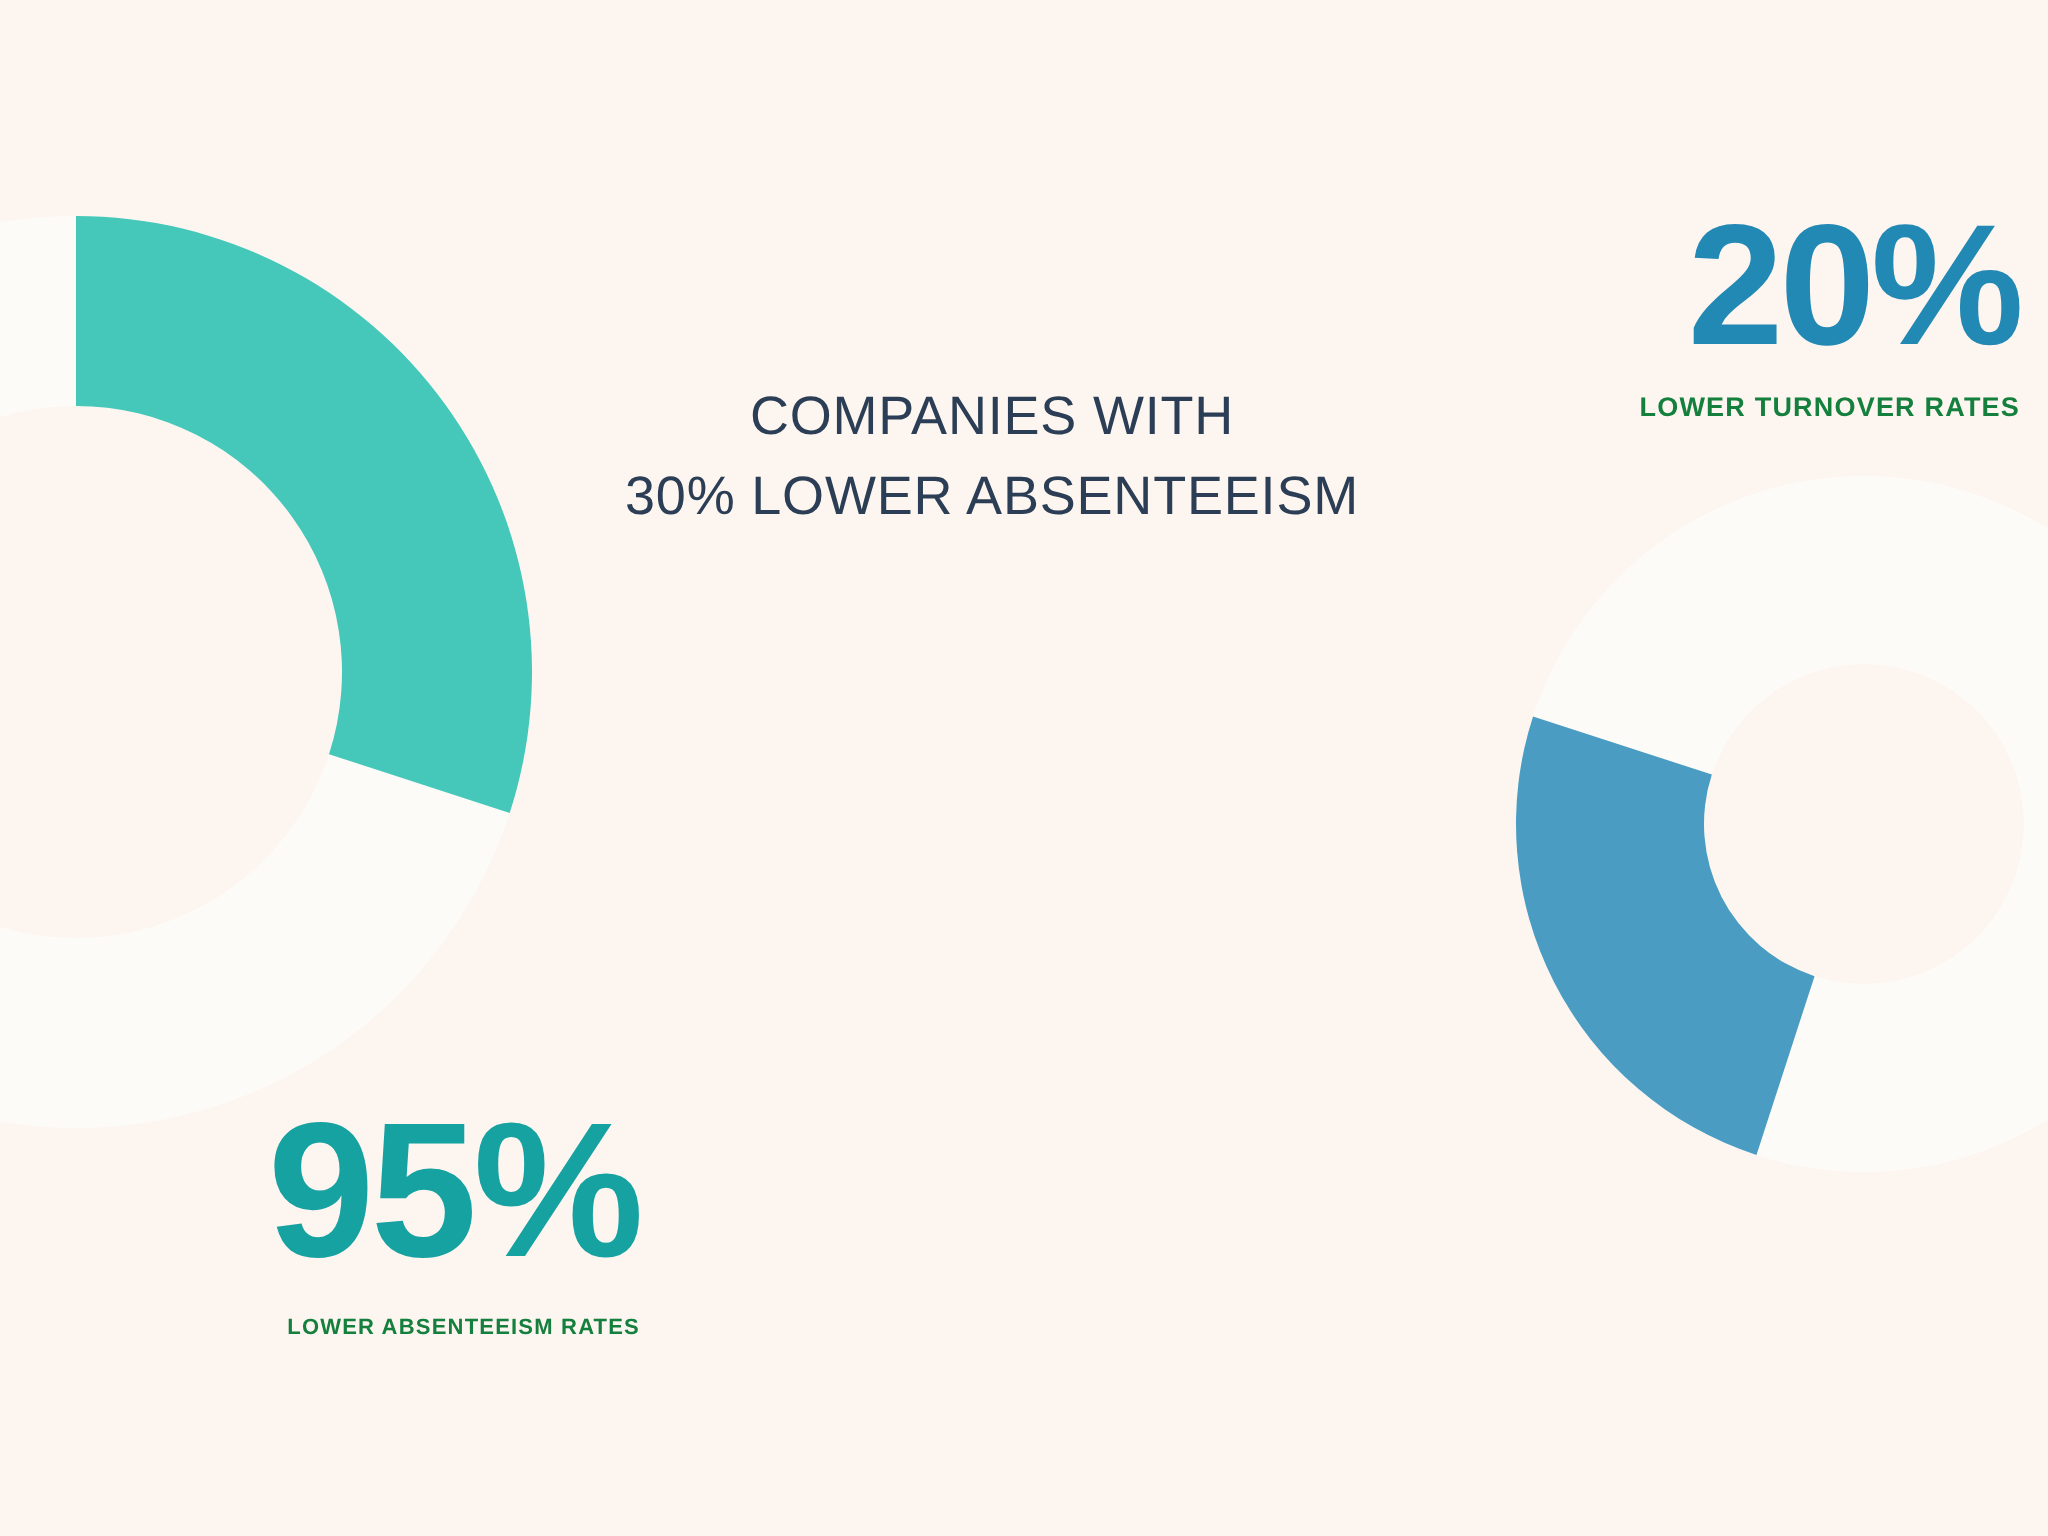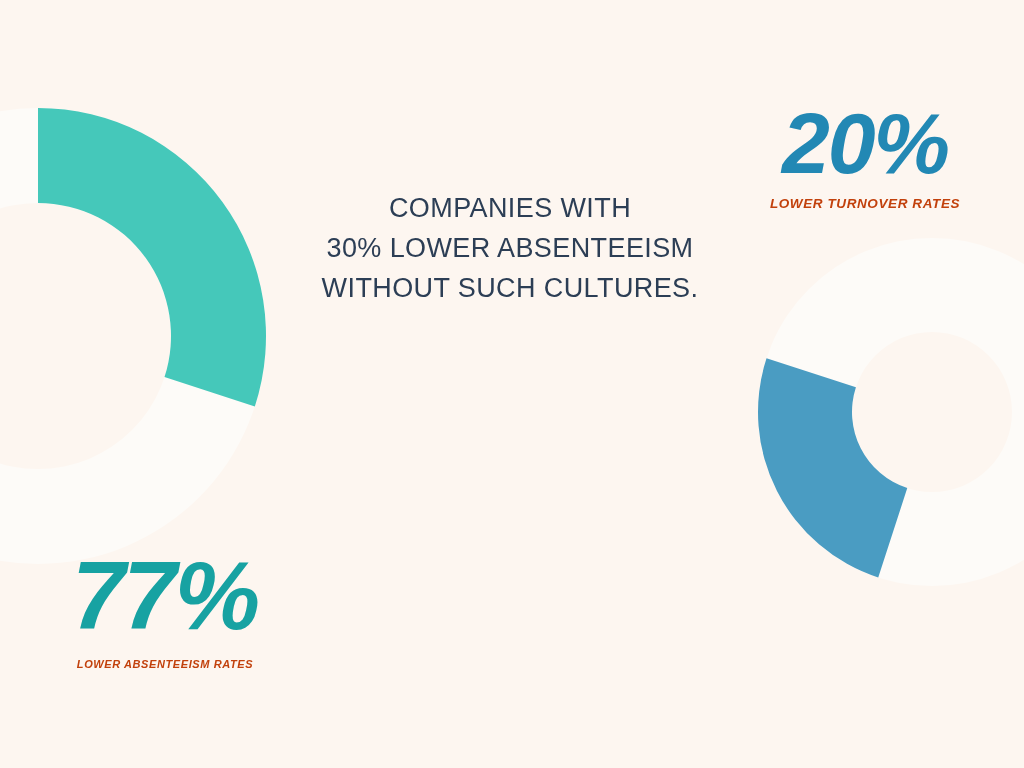--- a/index.html
+++ b/index.html
@@ -25,51 +25,50 @@
 
   
   .donut {
     position: absolute;
     overflow: visible;
   }
 
   
   #statement {
     position: absolute;
-    left: 286px;
+    left: 272px;
     top: 188px;
     width: 448px;
     text-align: center;
     color: #2C3E55;
     font-size: 27px;
     line-height: 40px;
     letter-spacing: 0.4px;
     font-weight: 400;
     text-transform: uppercase;
   }
   #statement .line {
     display: block;
     white-space: nowrap;
   }
 
   
   .stat {
     position: absolute;
-    text-align: center;
-    font-style: italic;
+    text-align: right;
   }
   .stat .value {
     display: block;
     font-weight: 700;
     line-height: 1;
     letter-spacing: -2px;
   }
   .stat .caption {
     display: block;
-    color: #c2410c;
+    color: #15803d;
     font-weight: 700;
     letter-spacing: 0.6px;
     text-transform: uppercase;
   }
 
   #stat-absenteeism {
     left: 10px;
     top: 548px;
     width: 310px;
   }
@@ -111,25 +110,24 @@
   <svg class="donut" id="donut-turnover" width="280" height="400" viewBox="0 0 280 400" style="left:752px; top:212px;">
 
     <path fill="#FDFBF8" d="M 180 26 A 174 174 0 1 0 180 374 A 174 174 0 1 0 180 26 Z M 180 120 A 80 80 0 1 1 180 280 A 80 80 0 1 1 180 120 Z" fill-rule="evenodd"></path>
 
     <path fill="#4A9CC2" d="M 126.23 365.48 A 174 174 0 0 1 14.52 146.23 L 103.92 175.28 A 80 80 0 0 0 155.28 276.08 Z"></path>
   </svg>
 
   <div id="statement">
     <span class="line">COMPANIES WITH</span>
     <span class="line">30% LOWER ABSENTEEISM</span>
-    <span class="line">WITHOUT SUCH CULTURES.</span>
   </div>
 
   <div class="stat" id="stat-absenteeism">
-    <span class="value" style="color: rgb(23, 162, 162);">77%</span>
+    <span class="value" style="color: rgb(23, 162, 162);">95%</span>
     <span class="caption">LOWER ABSENTEEISM RATES</span>
   </div>
 
   <div class="stat" id="stat-turnover">
     <span class="value" style="color: rgb(34, 136, 180);">20%</span>
     <span class="caption">LOWER TURNOVER RATES</span>
   </div>
 
 </div>
 

